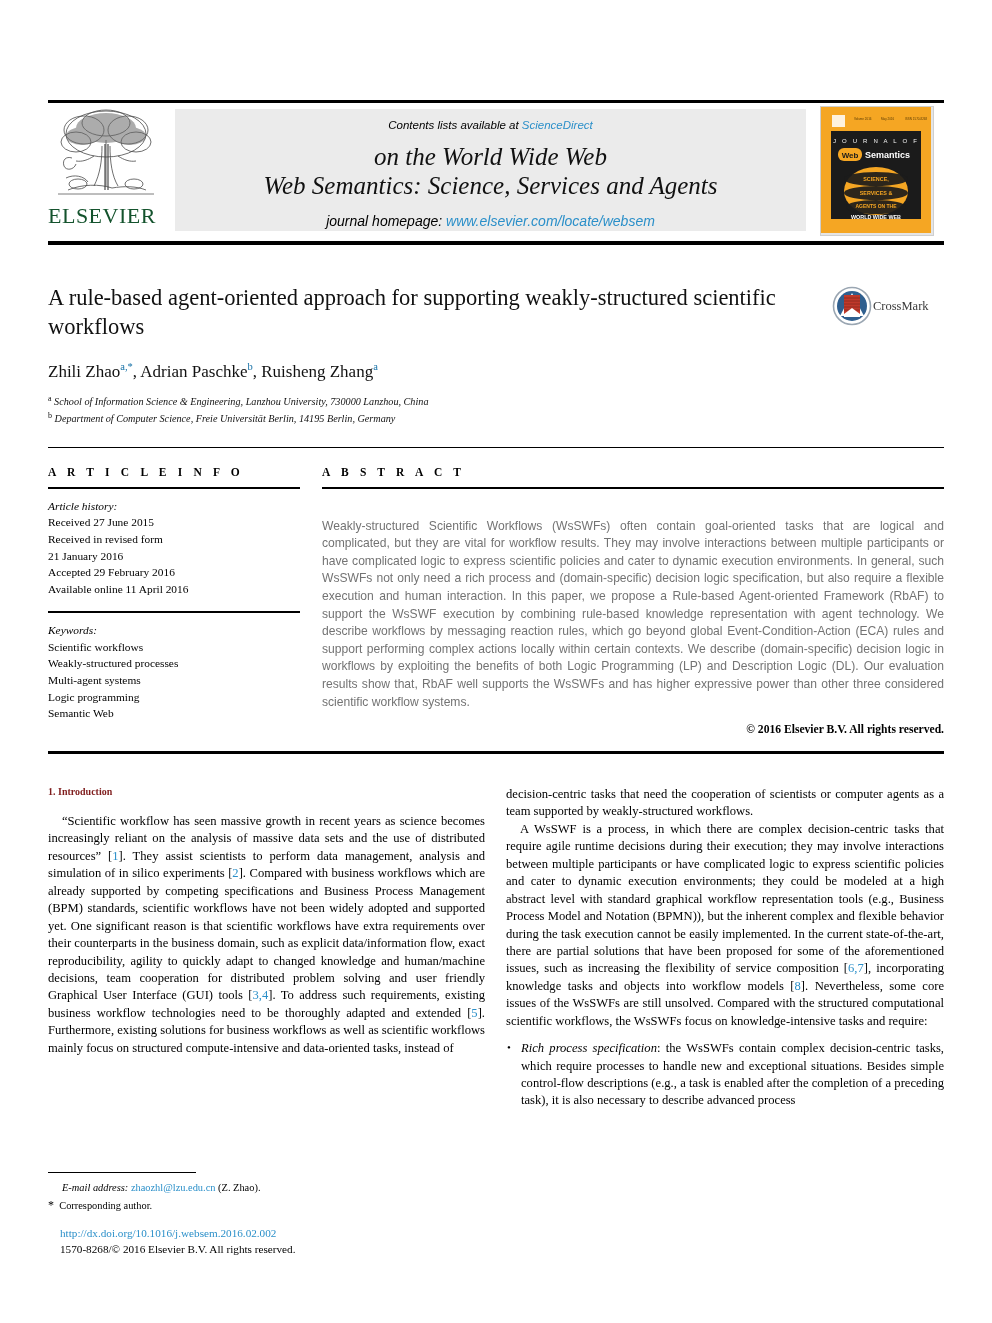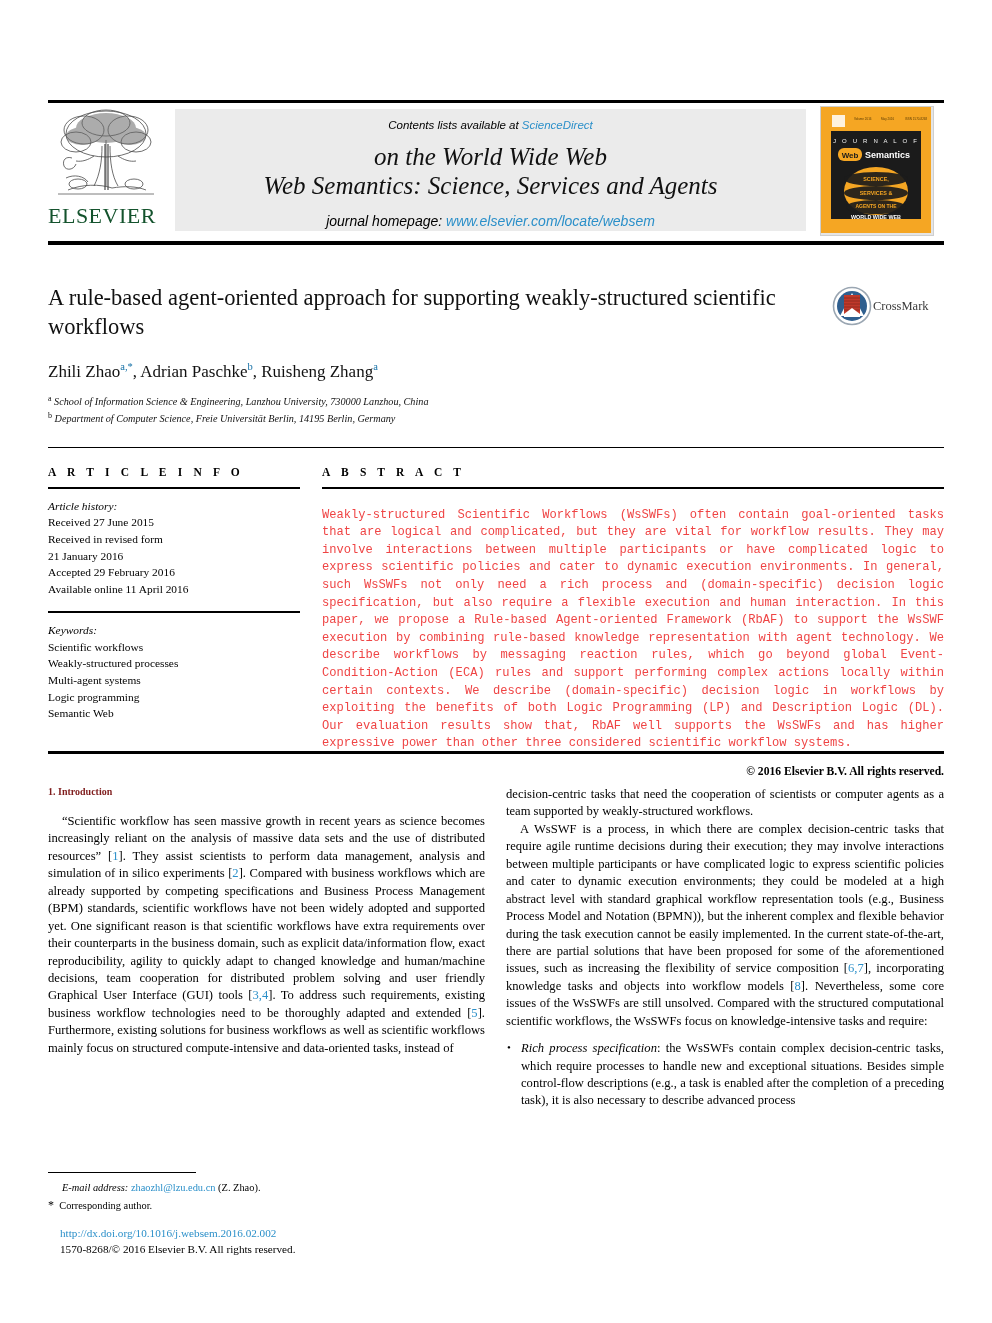--- a/index.html
+++ b/index.html
@@ -192,26 +192,26 @@
     font-size: 11.4px;
     line-height: 1.46;
   }
   .info-block .hdr { font-style: italic; }
   .info-sep {
     height: 1.6px;
     background: #000;
     margin-top: 14px;
   }
   .abstract-text {
-    margin-top: 18px;
-    font-family: Liberation Mono, monospace;
+    margin-top: 29px;
+    font-family: Liberation Sans, sans-serif;
     font-size: 12.1px;
     line-height: 1.455;
     text-align: justify;
-    color: #ef4444;
+    color: #737373;
   }
   .copyline {
     margin-top: 12px;
     text-align: right;
     font-family: "Liberation Serif", serif;
     font-size: 11.6px;
     font-weight: bold;
   }
 
   .rule-below-abs {

